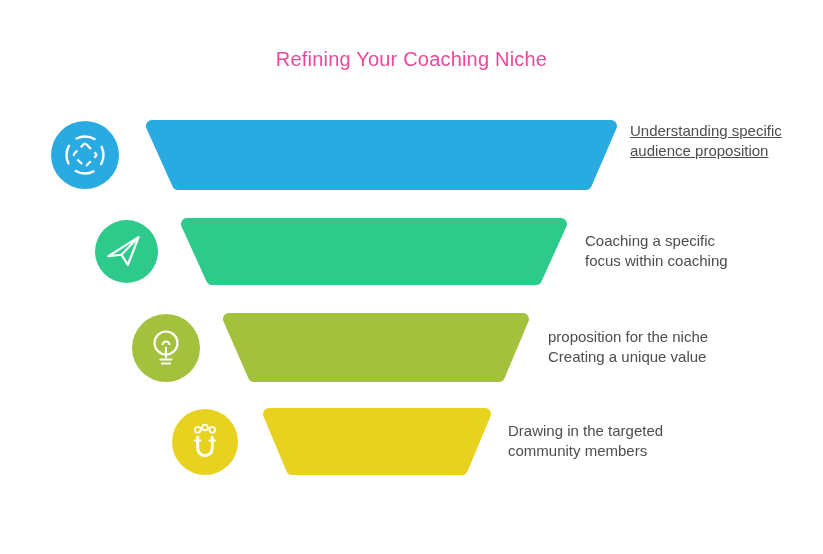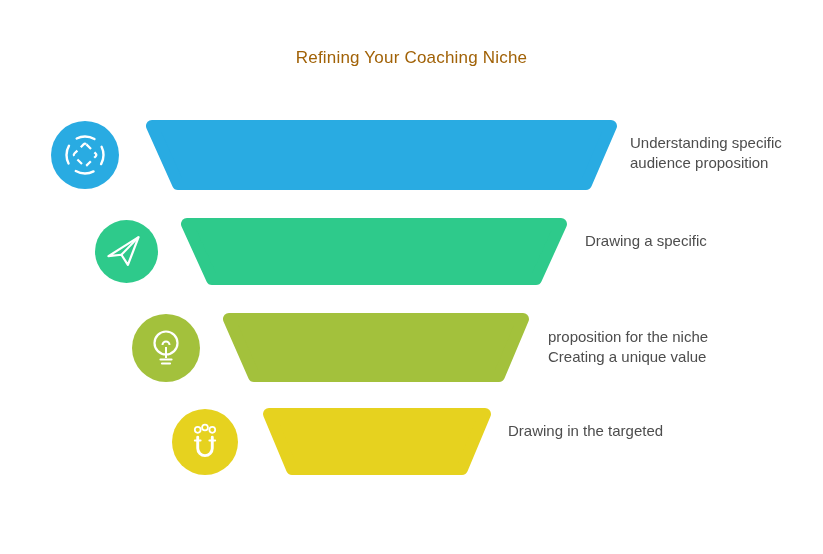--- a/index.html
+++ b/index.html
@@ -14,23 +14,23 @@
     background: #ffffff;
     font-family: "Liberation Sans", sans-serif;
     overflow: hidden;
   }
   .title {
     position: absolute;
     left: 0;
     top: 48px;
     width: 100%;
     text-align: center;
-    font-size: 17px;
+    font-size: 20px;
     font-weight: 500;
-    color: #a16207;
+    color: #ec4899;
     margin: 0;
     letter-spacing: 0.2px;
   }
   .funnel-svg {
     position: absolute;
     left: 0;
     top: 0;
   }
   .icon-badge {
     position: absolute;
@@ -93,28 +93,30 @@
     <svg width="66" height="66" viewBox="0 0 68 68">
       <circle cx="34" cy="34" r="34" fill="#e6d21f"></circle>
       <circle cx="26.5" cy="21.5" r="3" fill="none" stroke="#ffffff" stroke-width="1.8"></circle>
       <circle cx="34" cy="19" r="3" fill="none" stroke="#ffffff" stroke-width="1.8"></circle>
       <circle cx="41.5" cy="21.5" r="3" fill="none" stroke="#ffffff" stroke-width="1.8"></circle>
       <path d="M26.5 29 v11.5 a7.5 7.5 0 0 0 15 0 V29" fill="none" stroke="#ffffff" stroke-width="3" stroke-linecap="round"></path>
       <path d="M23.5 32.5 h6 M38.5 32.5 h6" fill="none" stroke="#ffffff" stroke-width="2" stroke-linecap="round"></path>
     </svg>
   </div>
 
-  <div class="label" style="left:630px; top:133px;">
+  <div class="label" style="left:630px; top:121px;text-decoration:underline;">
     <span class="line">Understanding specific</span>
     <span class="line">audience proposition</span>
   </div>
   <div class="label" style="left:585px; top:231px;">
-    <span class="line">Drawing a specific</span>
+    <span class="line">Coaching a specific</span>
+    <span class="line">focus within coaching</span>
   </div>
   <div class="label" style="left:548px; top:327px;">
     <span class="line">proposition for the niche</span>
     <span class="line">Creating a unique value</span>
   </div>
   <div class="label" style="left:508px; top:421px;">
     <span class="line">Drawing in the targeted</span>
+    <span class="line">community members</span>
   </div>
 
 </div>
 
 </body></html>

